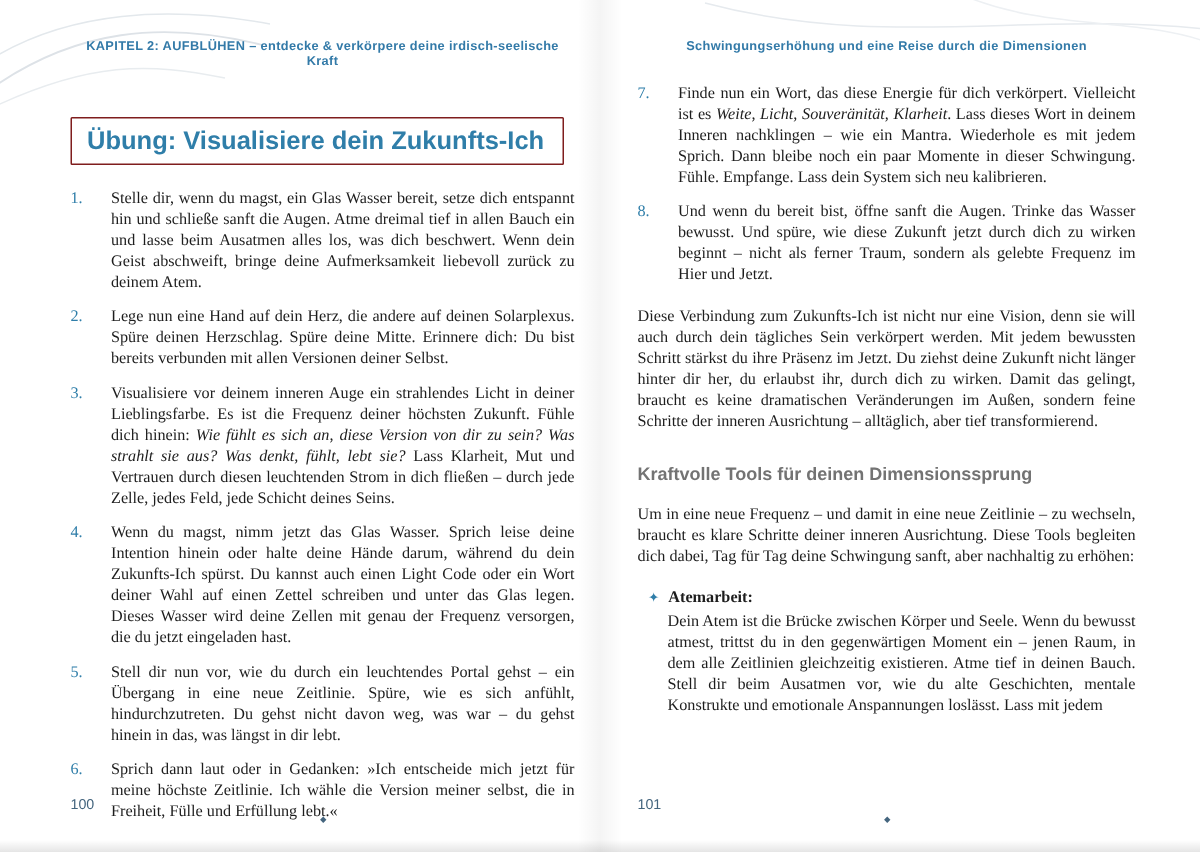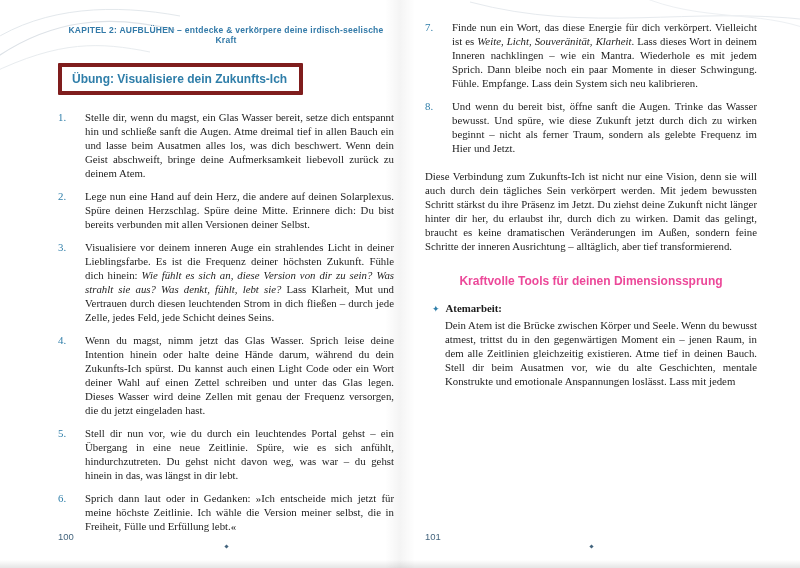--- a/index.html
+++ b/index.html
@@ -7,35 +7,35 @@
           font-family:"Liberation Serif",serif;color:#1d1d1d;}
   .deco-svg{position:absolute;top:0;left:0;pointer-events:none;}
   .gutter{position:absolute;top:0;left:385px;width:30px;height:568px;
           background:linear-gradient(to right,rgba(0,0,0,0) 0%,rgba(0,0,0,0.045) 50%,rgba(0,0,0,0) 100%);}
   .bottom-shadow{position:absolute;bottom:0;left:0;width:800px;height:8px;
           background:linear-gradient(to bottom,rgba(0,0,0,0) 0%,rgba(0,0,0,0.10) 100%);}
   .page{position:absolute;top:0;width:400px;height:568px;}
   .page.left{left:0;}
   .page.right{left:400px;}
   .content{position:absolute;top:0;height:568px;}
-  .page.left .content{left:58px;width:336px;}
+  .page.left .content{left:47px;width:336px;}
   .page.right .content{left:25px;width:332px;}
   .running-head{margin-top:25px;text-align:center;font-family:"Liberation Sans",sans-serif;
           font-size:8.5px;font-weight:700;letter-spacing:.25px;color:#337aa8;}
-  .exercise-box{display:inline-block;margin-top:18px;padding:5px 12px 5px 10px;
-          border:4px solid #7f1d1d;border-radius:1px;
-          font-family:"Liberation Sans",sans-serif;font-weight:700;font-size:12px;color:#2f7ea9;}
+  .exercise-box{display:inline-block;margin-top:33px;padding:5px 12px 5px 10px;
+          border:1px solid #7f1d1d;border-radius:1px;
+          font-family:"Liberation Sans",sans-serif;font-weight:700;font-size:17px;color:#2f7ea9;}
   .num-list{margin-top:15px;font-size:10.8px;line-height:14px;text-align:justify;}
   .item{position:relative;padding-left:27px;margin-bottom:9px;}
   .item .num{position:absolute;left:0;top:0;color:#2f7ea9;}
   .item em{font-style:italic;}
   .para{font-size:10.8px;line-height:14px;text-align:justify;margin-top:12px;}
   .para.first-after-list{margin-top:14px;}
   .subhead{margin-top:21px;font-family:"Liberation Sans",sans-serif;font-weight:700;
-          font-size:12px;color:#ec4899;text-align:center;}
+          font-size:12px;color:#737373;}
   .para.after-subhead{margin-top:13px;}
   .tool{margin-top:13px;font-size:10.8px;line-height:14px;}
   .tool-head{padding-left:7px;}
   .tool-marker{color:#2f7ea9;font-size:9px;margin-right:6px;}
   .tool-label{font-weight:700;text-align:center;}
   .tool-body{padding-left:20px;text-align:justify;margin-top:2px;}
   .pagenum{position:absolute;bottom:20px;left:0;width:100%;
           font-family:"Liberation Sans",sans-serif;font-size:9.5px;color:#44657e;}
   .diamond{display:block;width:3px;height:3px;background:#44657e;transform:rotate(45deg);
           margin:3px auto 0;}
@@ -104,39 +104,41 @@
         <span>100</span>
         <span class="diamond"></span>
       </div>
 
     </div>
   </div>
 
   <div class="page right">
     <div class="content">
 
+      <div class="running-head">Schwingungserhöhung und eine Reise durch die Dimensionen</div>
 
       <div class="num-list" style="margin-top:20px;">
 
         <div class="item">
           <span class="num">7.</span>
           <span><span>Finde nun ein Wort, das diese Energie für dich verkörpert. Vielleicht ist es </span><em>Weite, Licht, Souveränität, Klarheit</em><span>. Lass dieses Wort in deinem Inneren nachklingen – wie ein Mantra. Wiederhole es mit jedem Sprich. Dann bleibe noch ein paar Momente in dieser Schwingung. Fühle. Empfange. Lass dein System sich neu kalibrieren.</span></span>
         </div>
 
         <div class="item">
           <span class="num">8.</span>
           <span><span>Und wenn du bereit bist, öffne sanft die Augen. Trinke das Wasser bewusst. Und spüre, wie diese Zukunft jetzt durch dich zu wirken beginnt – nicht als ferner Traum, sondern als gelebte Frequenz im Hier und Jetzt.</span><em></em><span></span></span>
         </div>
 
       </div>
 
       <div class="para first-after-list">Diese Verbindung zum Zukunfts-Ich ist nicht nur eine Vision, denn sie will auch durch dein tägliches Sein verkörpert werden. Mit jedem bewussten Schritt stärkst du ihre Präsenz im Jetzt. Du ziehst deine Zukunft nicht länger hinter dir her, du erlaubst ihr, durch dich zu wirken. Damit das gelingt, braucht es keine dramatischen Veränderungen im Außen, sondern feine Schritte der inneren Ausrichtung – alltäglich, aber tief transformierend.</div>
 
       <div class="subhead">Kraftvolle Tools für deinen Dimensionssprung</div>
 
+      <div class="para after-subhead">Um in eine neue Frequenz – und damit in eine neue Zeitlinie – zu wechseln, braucht es klare Schritte deiner inneren Ausrichtung. Diese Tools begleiten dich dabei, Tag für Tag deine Schwingung sanft, aber nachhaltig zu erhöhen:</div>
 
       <div class="tool">
         <div class="tool-head">
           <span class="tool-marker">✦</span><span class="tool-label">Atemarbeit:</span>
         </div>
         <div class="tool-body">Dein Atem ist die Brücke zwischen Körper und Seele. Wenn du bewusst atmest, trittst du in den gegenwärtigen Moment ein – jenen Raum, in dem alle Zeitlinien gleichzeitig existieren. Atme tief in deinen Bauch. Stell dir beim Ausatmen vor, wie du alte Geschichten, mentale Konstrukte und emotionale Anspannungen loslässt. Lass mit jedem</div>
       </div>
 
       <div class="pagenum">
         <span>101</span>

